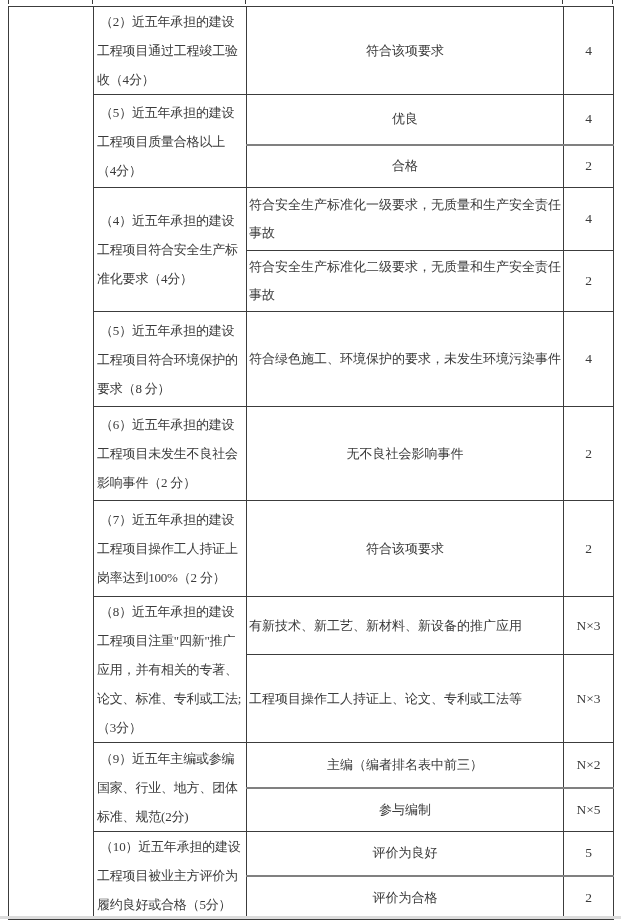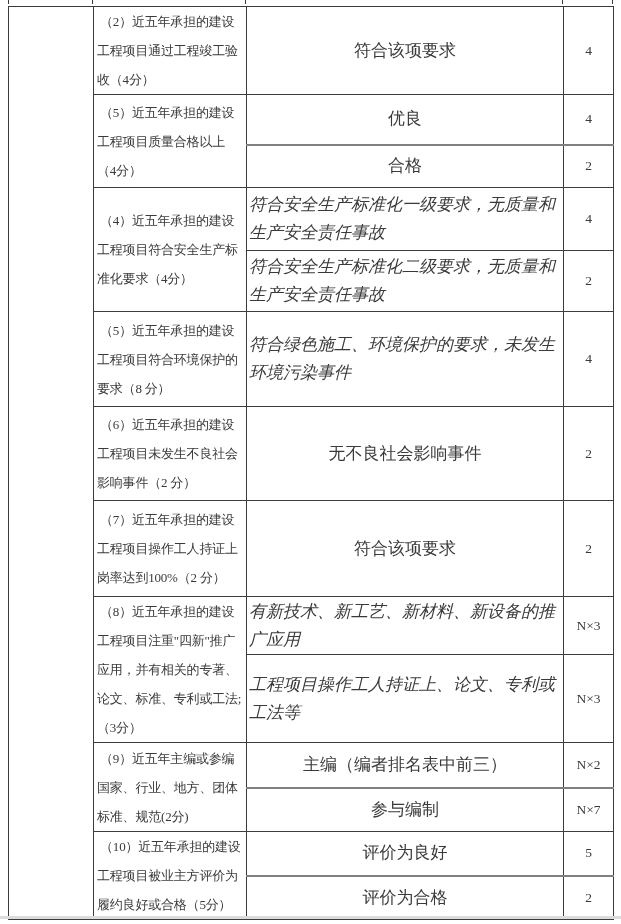--- a/index.html
+++ b/index.html
@@ -50,26 +50,26 @@
   td.crit {
     font-size: 13px;
     line-height: 29px;
     letter-spacing: -0.2px;
     white-space: pre;
     text-align: left;
     padding-left: 3px;
     padding-right: 1px;
   }
   td.desc {
-    font-size: 17px;
+    font-size: 13px;
     line-height: 28px;
     padding: 0 2px;
   }
   td.desc.c { text-align: center; }
-  td.desc.l { text-align: left; font-style: italic; }
+  td.desc.l { text-align: left; }
   td.score {
     font-size: 13.5px;
     text-align: center;
   }
   
   tr.gray-div > td.desc,
   tr.gray-div > td.score { border-bottom: 2.5px solid #808080; }
 
   tr.h87 { height: 87px; }
   tr.h50 { height: 50px; }
@@ -186,21 +186,21 @@
 
     <tr class="h45 gray-div">
       <td class="crit" rowspan="2"> （9）近五年主编或参编
 国家、行业、地方、团体
 标准、规范(2分)</td>
       <td class="desc c">主编（编者排名表中前三）</td>
       <td class="score">N×2</td>
     </tr>
     <tr class="h44">
       <td class="desc c">参与编制</td>
-      <td class="score">N×7</td>
+      <td class="score">N×5</td>
     </tr>
 
     <tr class="h43 gray-div">
       <td class="crit" rowspan="2"> （10）近五年承担的建设
 工程项目被业主方评价为
 履约良好或合格（5分）</td>
       <td class="desc c">评价为良好</td>
       <td class="score">5</td>
     </tr>
     <tr class="h43">

